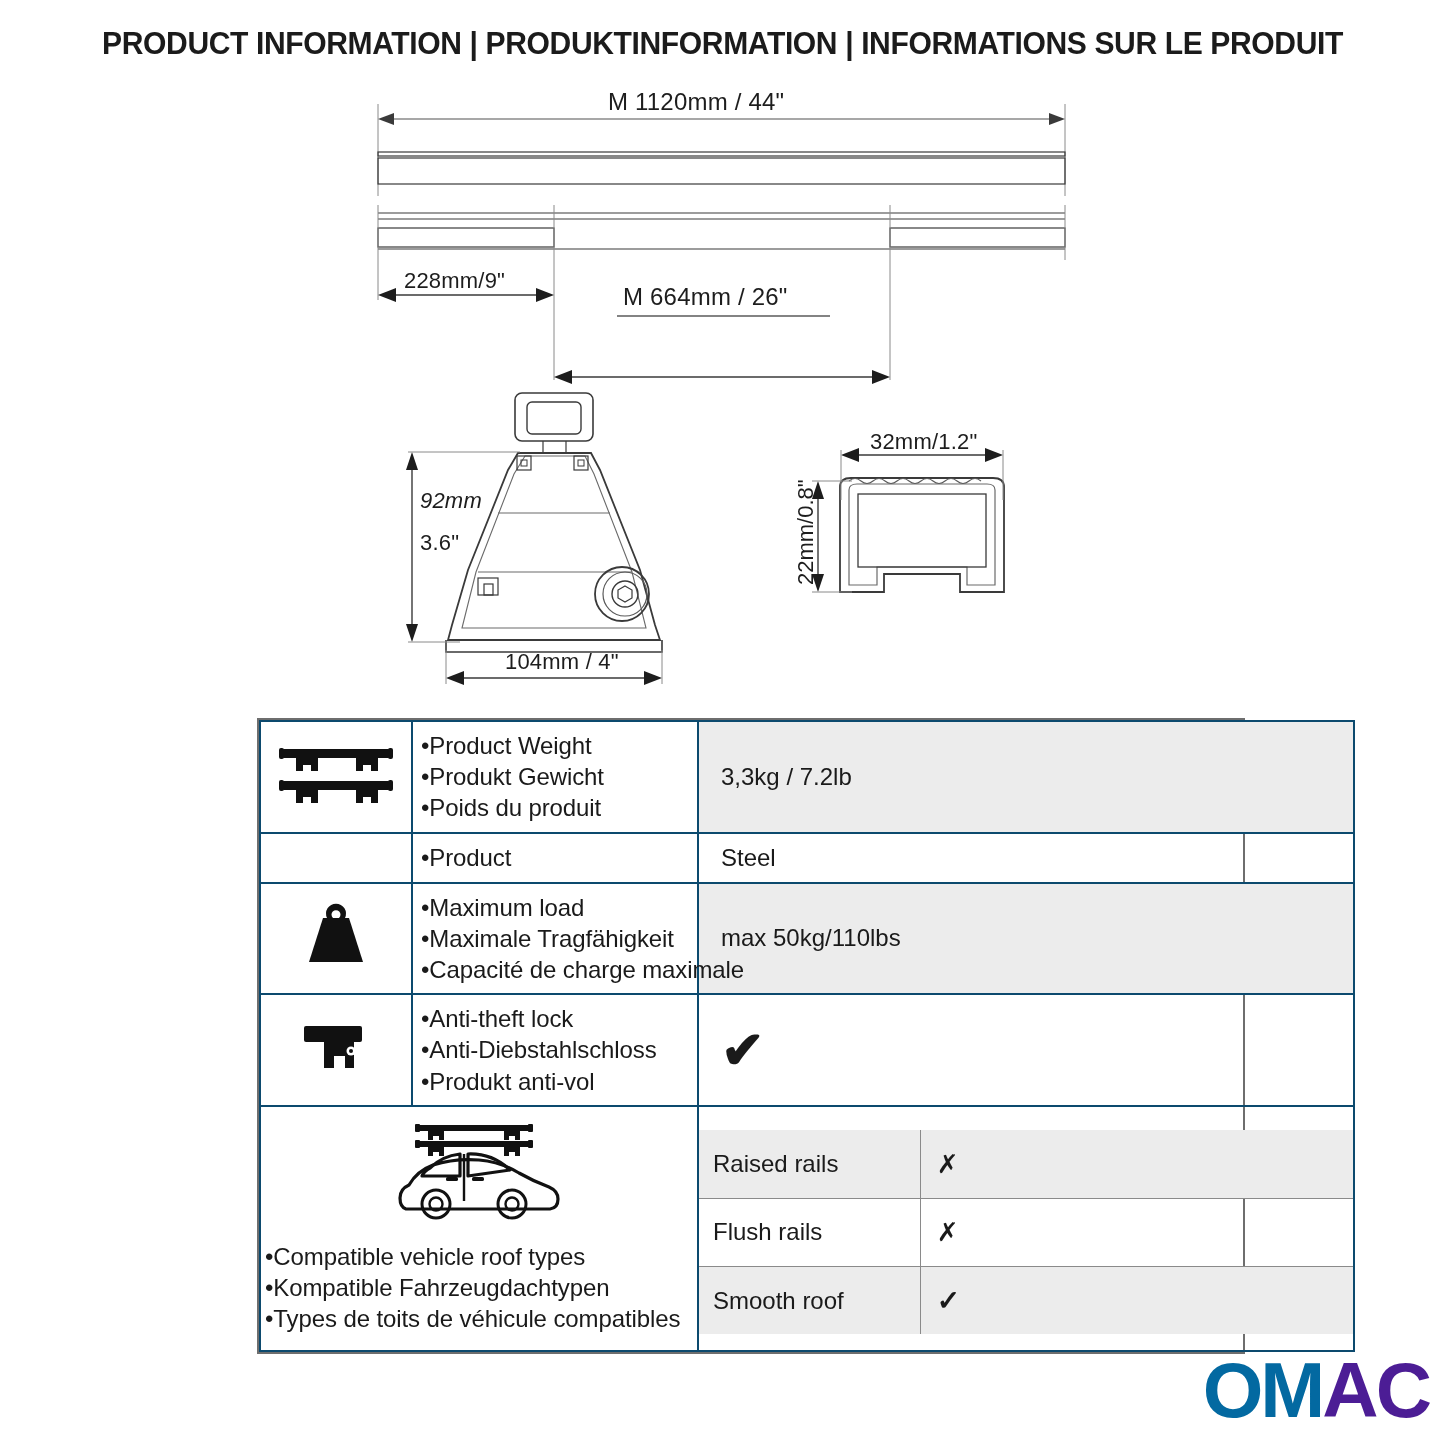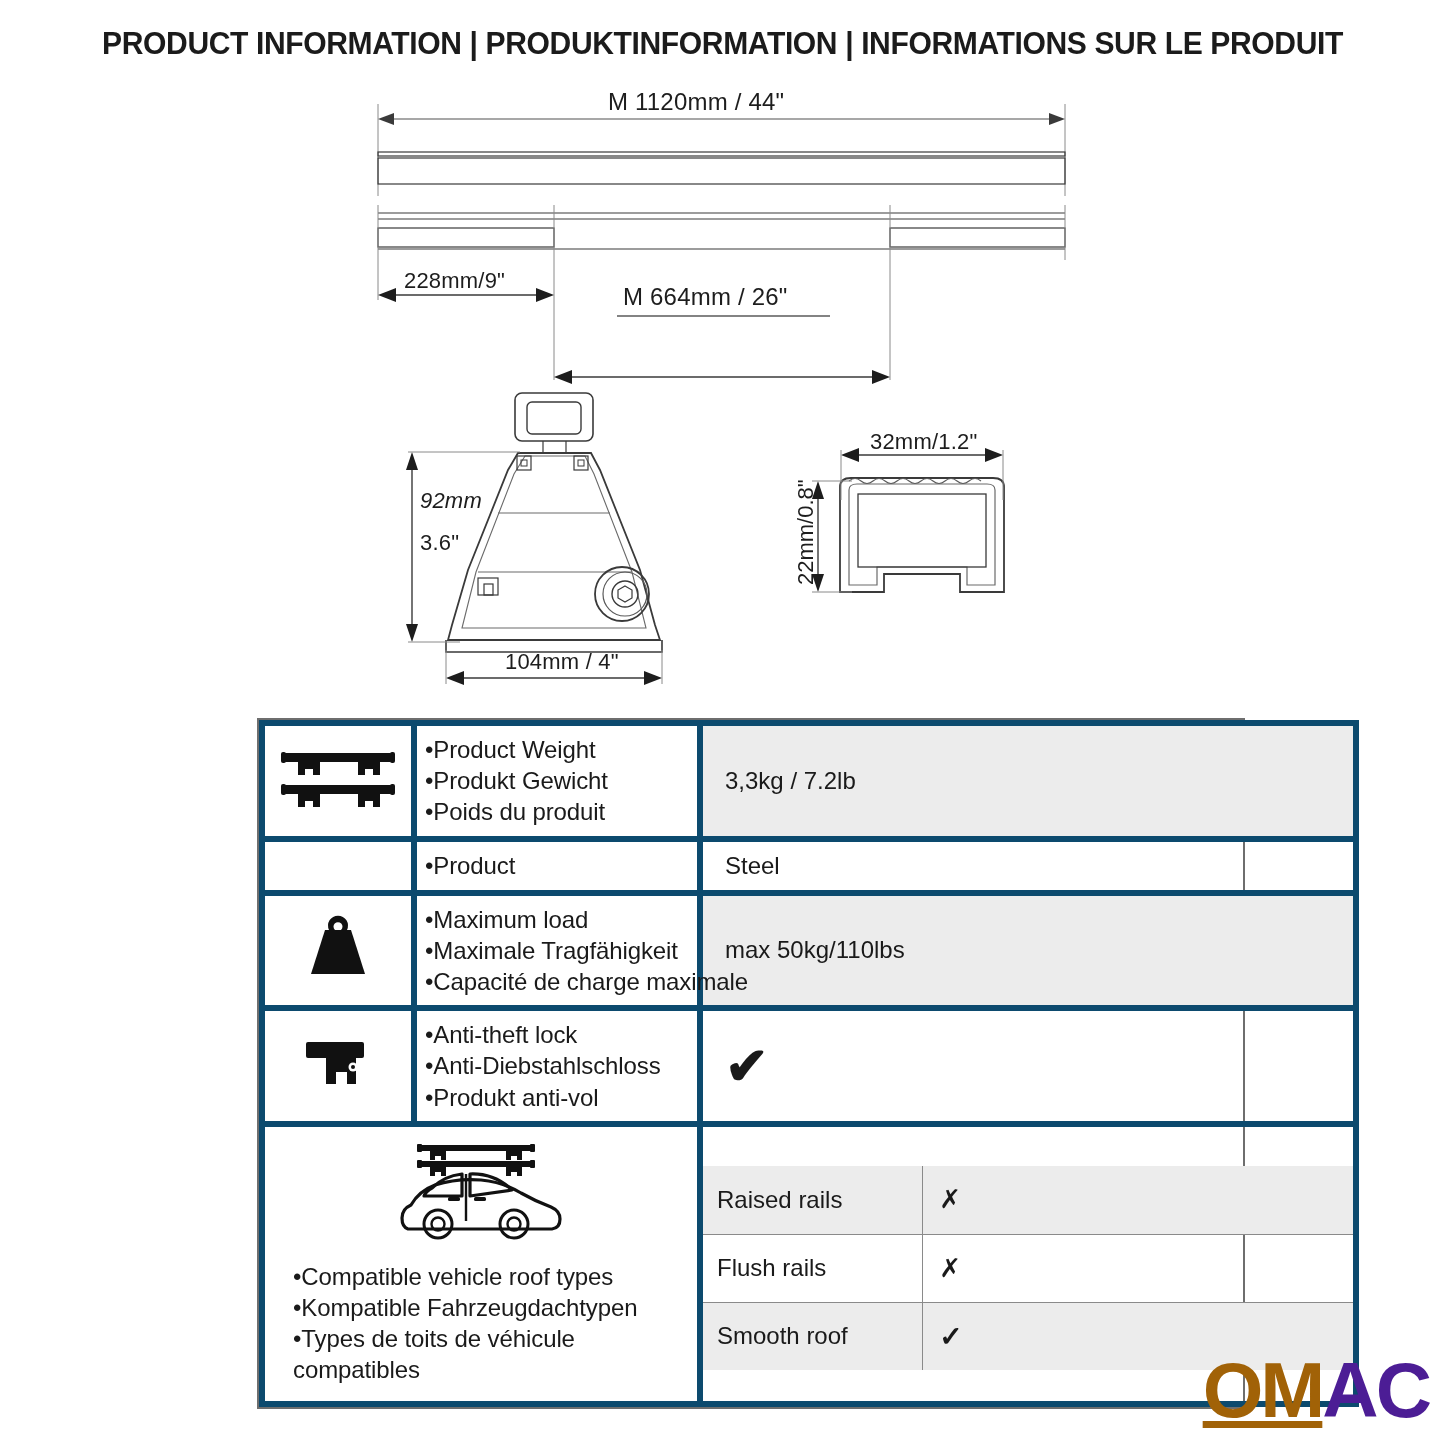--- a/index.html
+++ b/index.html
@@ -48,21 +48,21 @@
   
   .spec-table {
     position: absolute;
     left: 257px; top: 718px;
     width: 988px;
     border: 2px solid #6e6e6e;
     border-collapse: collapse;
   }
   .spec-table table { width: 100%; border-collapse: collapse; table-layout: fixed; }
   .spec-table td {
-    border: 6px solid #0c4a6e;
+    border: 2px solid #0c4a6e;
     vertical-align: middle;
     font-size: 24px;
     color: #1a1a1a;
   }
   td.icon-cell { width: 152px; text-align: center; padding: 6px 0; }
   td.label-cell { width: 286px; padding: 8px 4px 8px 8px; }
   td.value-cell { width: 656px; padding: 10px 0 10px 22px; }
   .shaded { background: #ececec; }
 
   .bullets { line-height: 1.30; font-size: 24px; letter-spacing: -0.1px; }
@@ -94,21 +94,21 @@
 
   
   .logo {
     position: absolute;
     right: 16px; bottom: 16px;
     font-size: 78px;
     font-weight: bold;
     letter-spacing: -3px;
     line-height: 1;
   }
-  .logo .om { color: #a16207; text-decoration: underline; }
+  .logo .om { color: #0369a1; }
   .logo .ac { color: #4c1d95; }
 </style>
 </head>
 <body>
 
 <div class="title">PRODUCT INFORMATION | PRODUKTINFORMATION | INFORMATIONS SUR LE PRODUIT</div>
 
 <div class="drawing">
 
   <div class="dim-label big" style="left:608px; top:88px;">M   1120mm / 44"</div>
@@ -343,21 +343,21 @@
               <circle cx="52" cy="83" r="6.5"></circle>
               <circle cx="128" cy="83" r="6.5"></circle>
               <line x1="80" y1="33" x2="80" y2="80"></line>
             </g>
             <g fill="#111">
               <rect x="62" y="56" width="12" height="4" rx="1.6"></rect>
               <rect x="88" y="56" width="12" height="4" rx="1.6"></rect>
             </g>
           </svg>
         </div>
-        <div class="bullets" style="padding:6px 10px 16px 28px;">
+        <div class="bullets" style="padding:6px 10px 16px 4px;">
           <div>•Compatible vehicle roof types</div>
           <div>•Kompatible Fahrzeugdachtypen</div>
           <div class="wrap">•Types de toits de véhicule compatibles</div>
         </div>
       </td>
       <td class="compat-cell">
         <table class="sub-table">
           <tbody>
                 <tr class="shaded">
             <td class="k">Raised rails</td>

